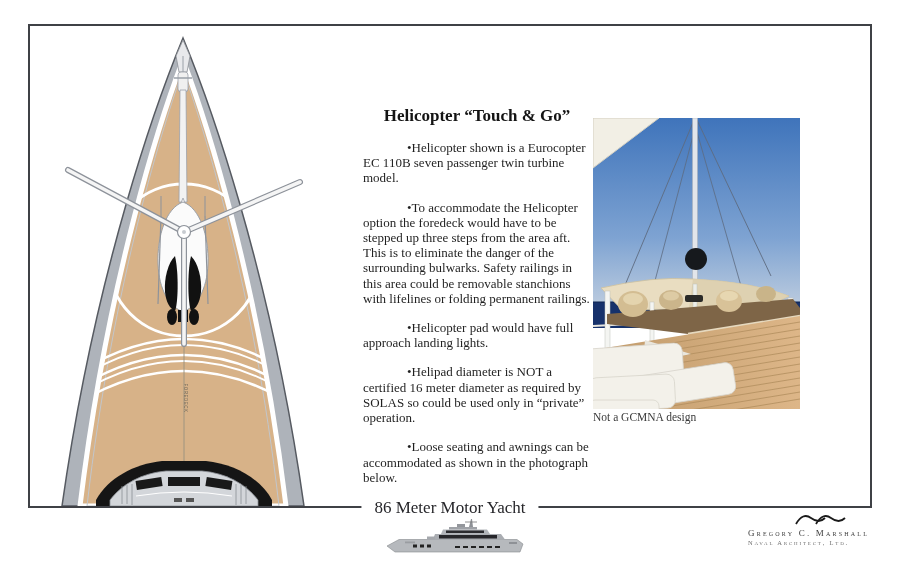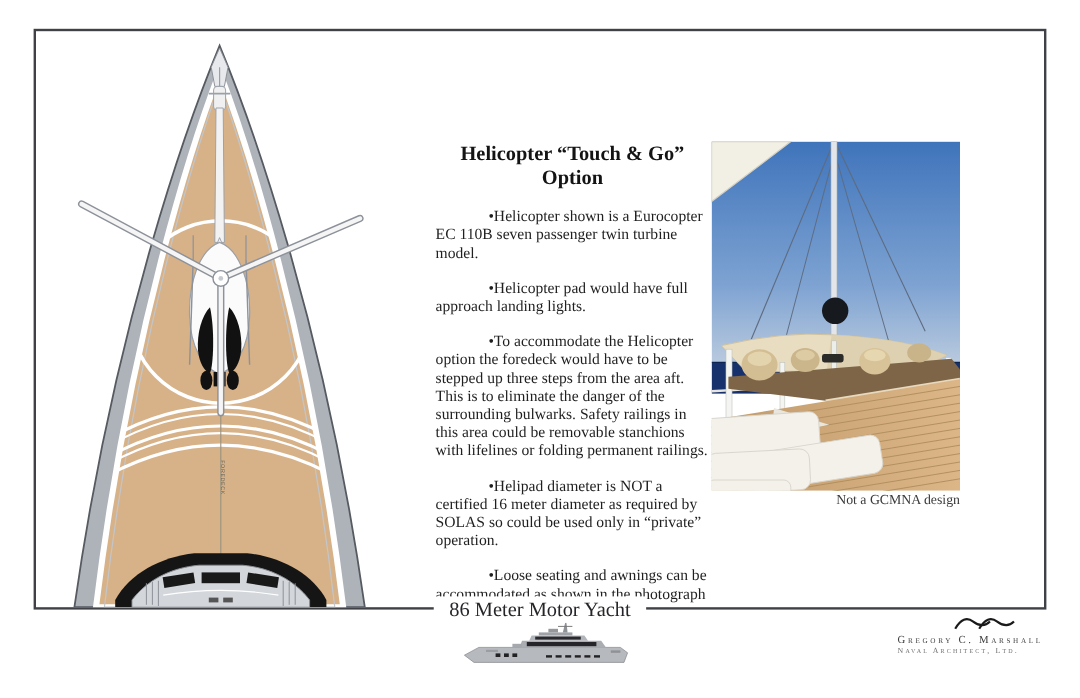--- a/index.html
+++ b/index.html
@@ -1,29 +1,29 @@
 <!DOCTYPE html>
 <html><head>
 <meta charset="utf-8">
 <style>
   html,body{margin:0;padding:0;background:#fff;}
   .page{position:relative;width:900px;height:582px;background:#ffffff;overflow:hidden;
         font-family:"Liberation Serif",serif;color:#1f1f1f;}
   .frame{position:absolute;left:28px;top:24px;width:844px;height:484px;
          border:2px solid #3f4146;box-sizing:border-box;}
   .bow-svg{position:absolute;left:28px;top:26px;width:290px;height:480px;}
-  .article{position:absolute;left:363px;top:118px;width:228px;}
+  .article{position:absolute;left:363px;top:106px;width:228px;}
   .article h1{font-size:17px;line-height:1.18;font-weight:bold;text-align:center;
               margin:0 0 14px 0;color:#141414;}
   .article h1 span{display:block;}
   .article p{font-size:13px;line-height:1.17;margin:0 0 14px 0;text-indent:44px;
              text-align:left;color:#1f1f1f;}
   .photo-wrap{position:absolute;left:593px;top:118px;width:207px;height:291px;}
   .photo-wrap svg{display:block;width:207px;height:291px;}
-  .photo-caption{position:absolute;left:593px;top:411px;width:207px;text-align:right;
+  .photo-caption{position:absolute;left:593px;top:411px;width:207px;text-align:left;
                  font-size:11.5px;color:#3a3a3a;}
   .footer-title{position:absolute;left:450px;top:497px;transform:translateX(-50%);
                 background:#fff;padding:0 13px;font-size:17px;line-height:21px;
                 color:#26262a;white-space:nowrap;z-index:5;}
   .profile-svg{position:absolute;left:383px;top:519px;width:150px;height:45px;}
   .logo{position:absolute;left:748px;top:511px;width:145px;text-align:left;}
   .logo .waves{display:block;margin:0 auto;width:54px;height:17px;}
   .logo .name{font-variant:small-caps;font-size:9px;letter-spacing:2.2px;
               color:#3c3c3c;line-height:10px;white-space:nowrap;}
   .logo .sub{font-variant:small-caps;font-size:6.5px;letter-spacing:1.8px;
@@ -123,25 +123,24 @@
         <line x1="218" y1="460" x2="218" y2="478"></line>
       </g>
       <rect x="146" y="472" width="8" height="4" fill="#555"></rect>
       <rect x="158" y="472" width="8" height="4" fill="#555"></rect>
     </g>
   </svg>
 
   <div class="article">
     <h1>
       <span>Helicopter “Touch &amp; Go”</span>
-      <span>Option</span>
     </h1>
     <p>•Helicopter shown is a Eurocopter EC 110B seven passenger twin turbine model.</p>
+    <p>•To accommodate the Helicopter option the foredeck would have to be stepped up three steps from the area aft. This is to eliminate the danger of the surrounding bulwarks. Safety railings in this area could be removable stanchions with lifelines or folding permanent railings.</p>
     <p>•Helicopter pad would have full approach landing lights.</p>
-    <p>•To accommodate the Helicopter option the foredeck would have to be stepped up three steps from the area aft. This is to eliminate the danger of the surrounding bulwarks. Safety railings in this area could be removable stanchions with lifelines or folding permanent railings.</p>
     <p>•Helipad diameter is NOT a certified 16 meter diameter as required by SOLAS so could be used only in “private” operation.</p>
     <p>•Loose seating and awnings can be accommodated as shown in the photograph below.</p>
   </div>
 
   <div class="photo-wrap">
     <svg viewBox="0 0 207 291">
       <defs>
         <linearGradient id="sky" x1="0" y1="0" x2="0" y2="1">
           <stop offset="0" stop-color="#3f74bb"></stop>
           <stop offset="0.65" stop-color="#7ea3d2"></stop>

